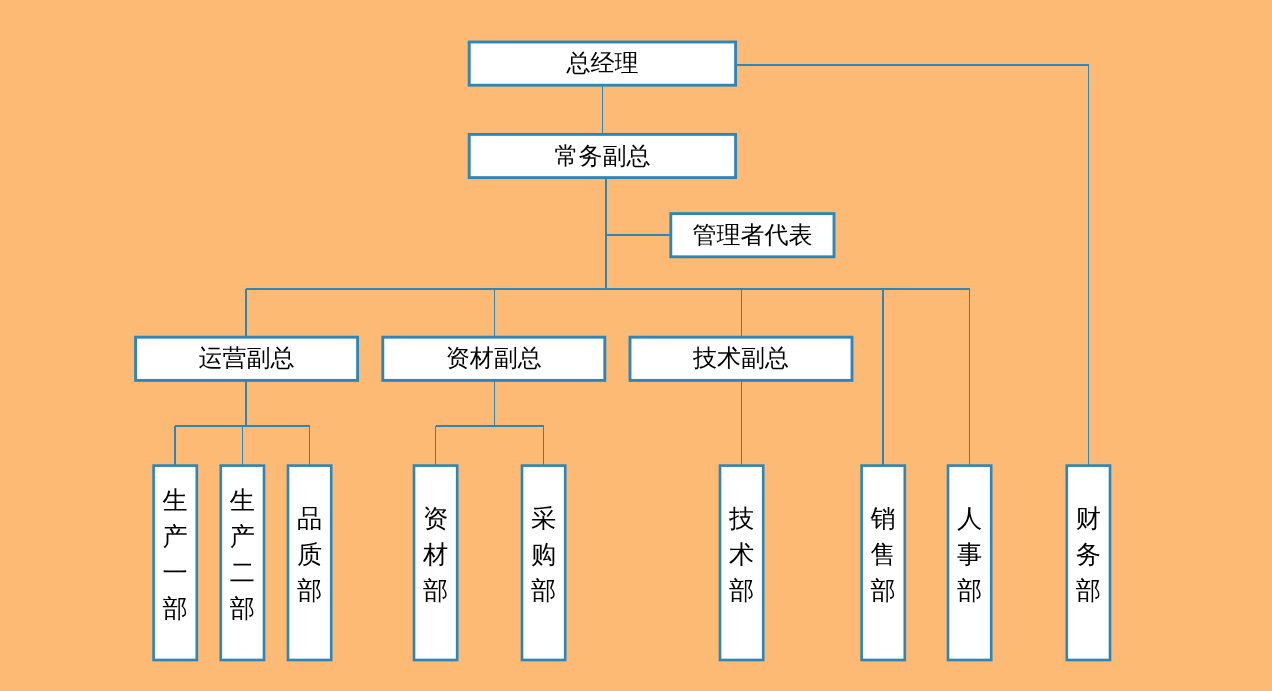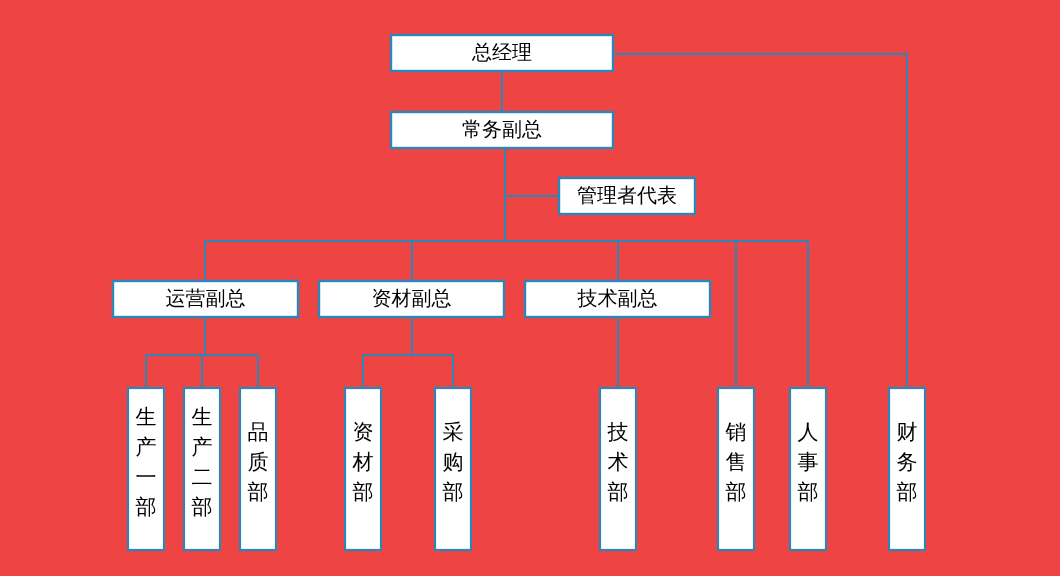--- a/index.html
+++ b/index.html
@@ -11,21 +11,21 @@
   body {
     width: 1060px;
     height: 576px;
     font-family: "Liberation Sans", "DejaVu Sans", sans-serif;
     overflow: hidden;
   }
   #chart-root {
     position: relative;
     width: 1060px;
     height: 576px;
-    background: #ef4444;
+    background: #fdba74;
   }
   svg.org-svg {
     position: absolute;
     top: 0;
     left: 0;
     width: 1060px;
     height: 576px;
     display: block;
   }
   .conn {

